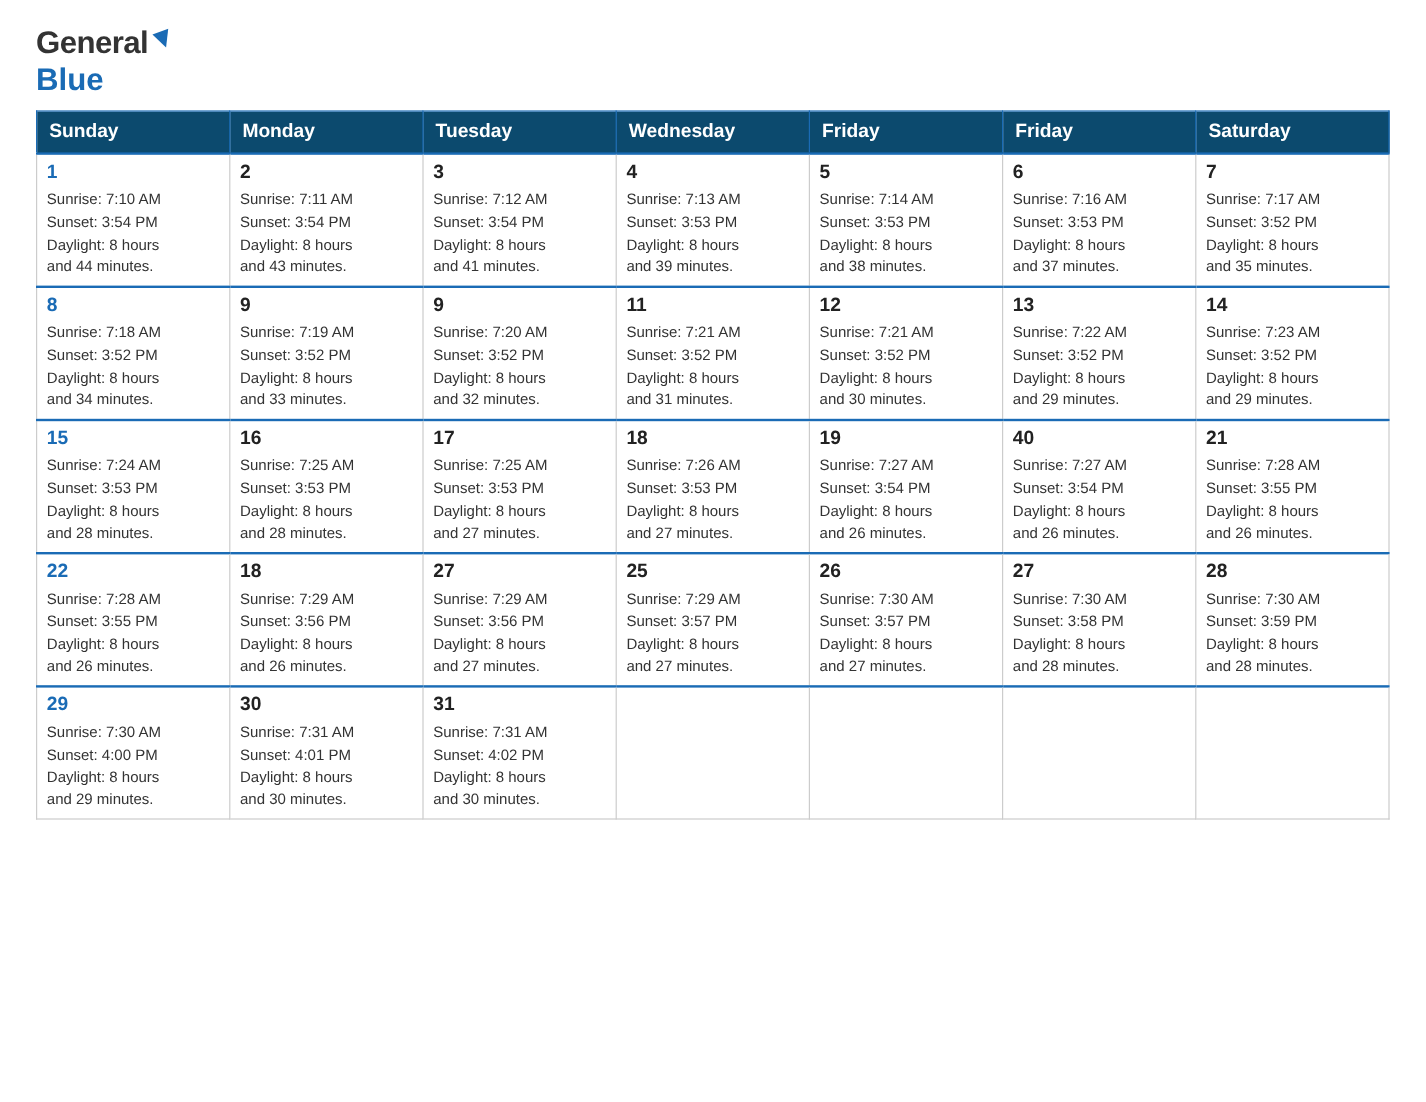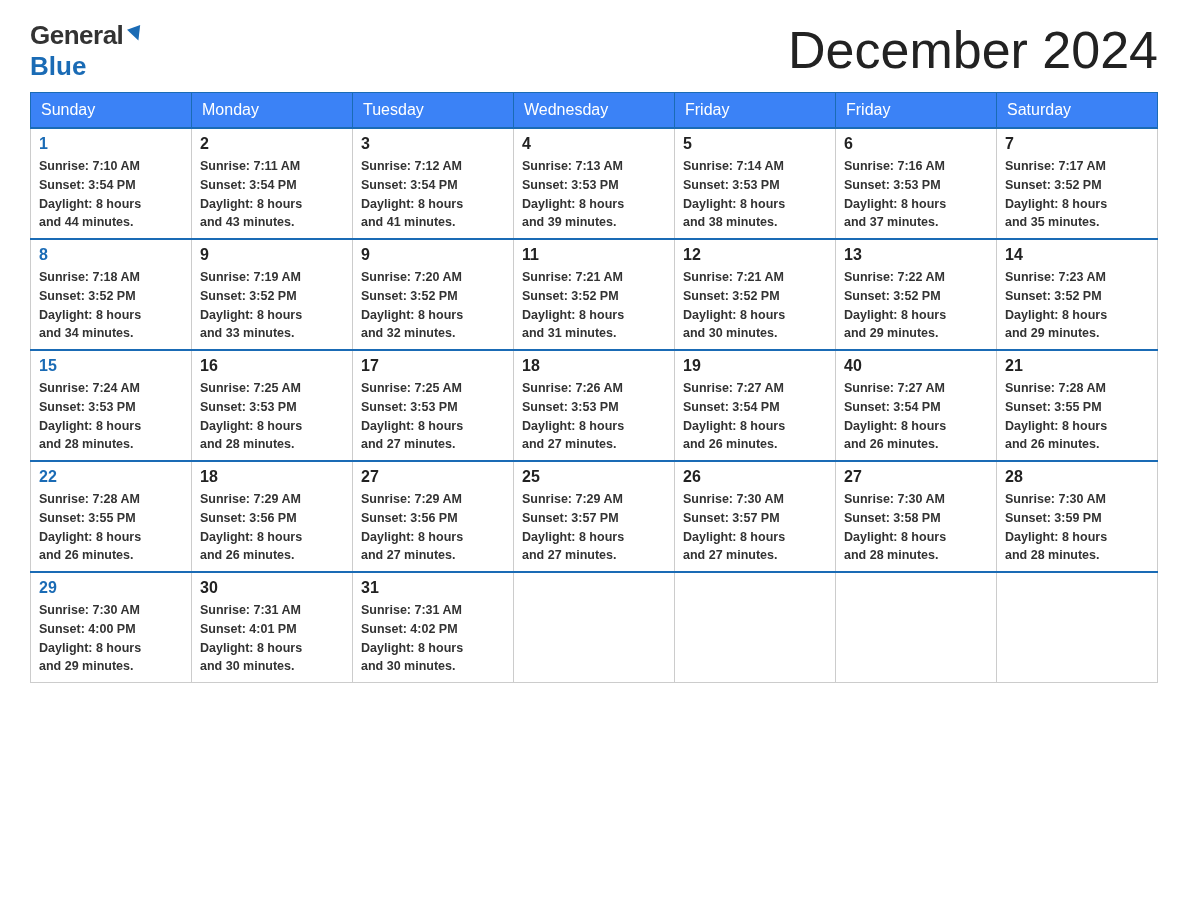--- a/index.html
+++ b/index.html
@@ -34,46 +34,45 @@
       font-size: 22px;
       color: #444;
       margin-top: 4px;
     }
     .calendar-table {
       width: 100%;
       border-collapse: collapse;
       margin-top: 10px;
     }
     .calendar-table th {
-      background-color: #3b82f6;
+      background-color: #0c4a6e;
       color: #fff;
       padding: 8px 10px;
       text-align: left;
       font-size: 16px;
-      font-weight: normal;
+      font-weight: bold;
       border: 1px solid #1a6bb5;
     }
     .calendar-table td {
       border: 1px solid #ccc;
       vertical-align: top;
       padding: 6px 8px;
       width: 14.28%;
       min-height: 90px;
     }
     .day-number {
       font-size: 16px;
       font-weight: bold;
       color: #222;
       margin-bottom: 4px;
     }
     .day-info {
       font-size: 12.5px;
       color: #333;
       line-height: 1.5;
-      font-weight: bold;
     }
     .empty-cell {
       background: #fff;
     }
     tr td:first-child .day-number,
     tr th:first-child {
       color: #1a6bb5;
     }
     .calendar-table th:first-child {
       color: #fff;
@@ -117,21 +116,20 @@
         <svg width="22" height="22" viewBox="0 0 22 22">
           <polygon points="4,4 18,4 11,18" fill="#1a6bb5" transform="rotate(-20, 11, 11)"></polygon>
         </svg>
       </span>
     </div>
     <div>
       <span class="logo-blue">Blue</span>
     </div>
   </div>
   <div class="title-section">
-    <div class="month-title">December 2024</div>
   </div>
 </div>
 
 <table class="calendar-table">
   <thead>
     <tr>
     <th>Sunday</th>
         <th>Monday</th>
         <th>Tuesday</th>
         <th>Wednesday</th>

